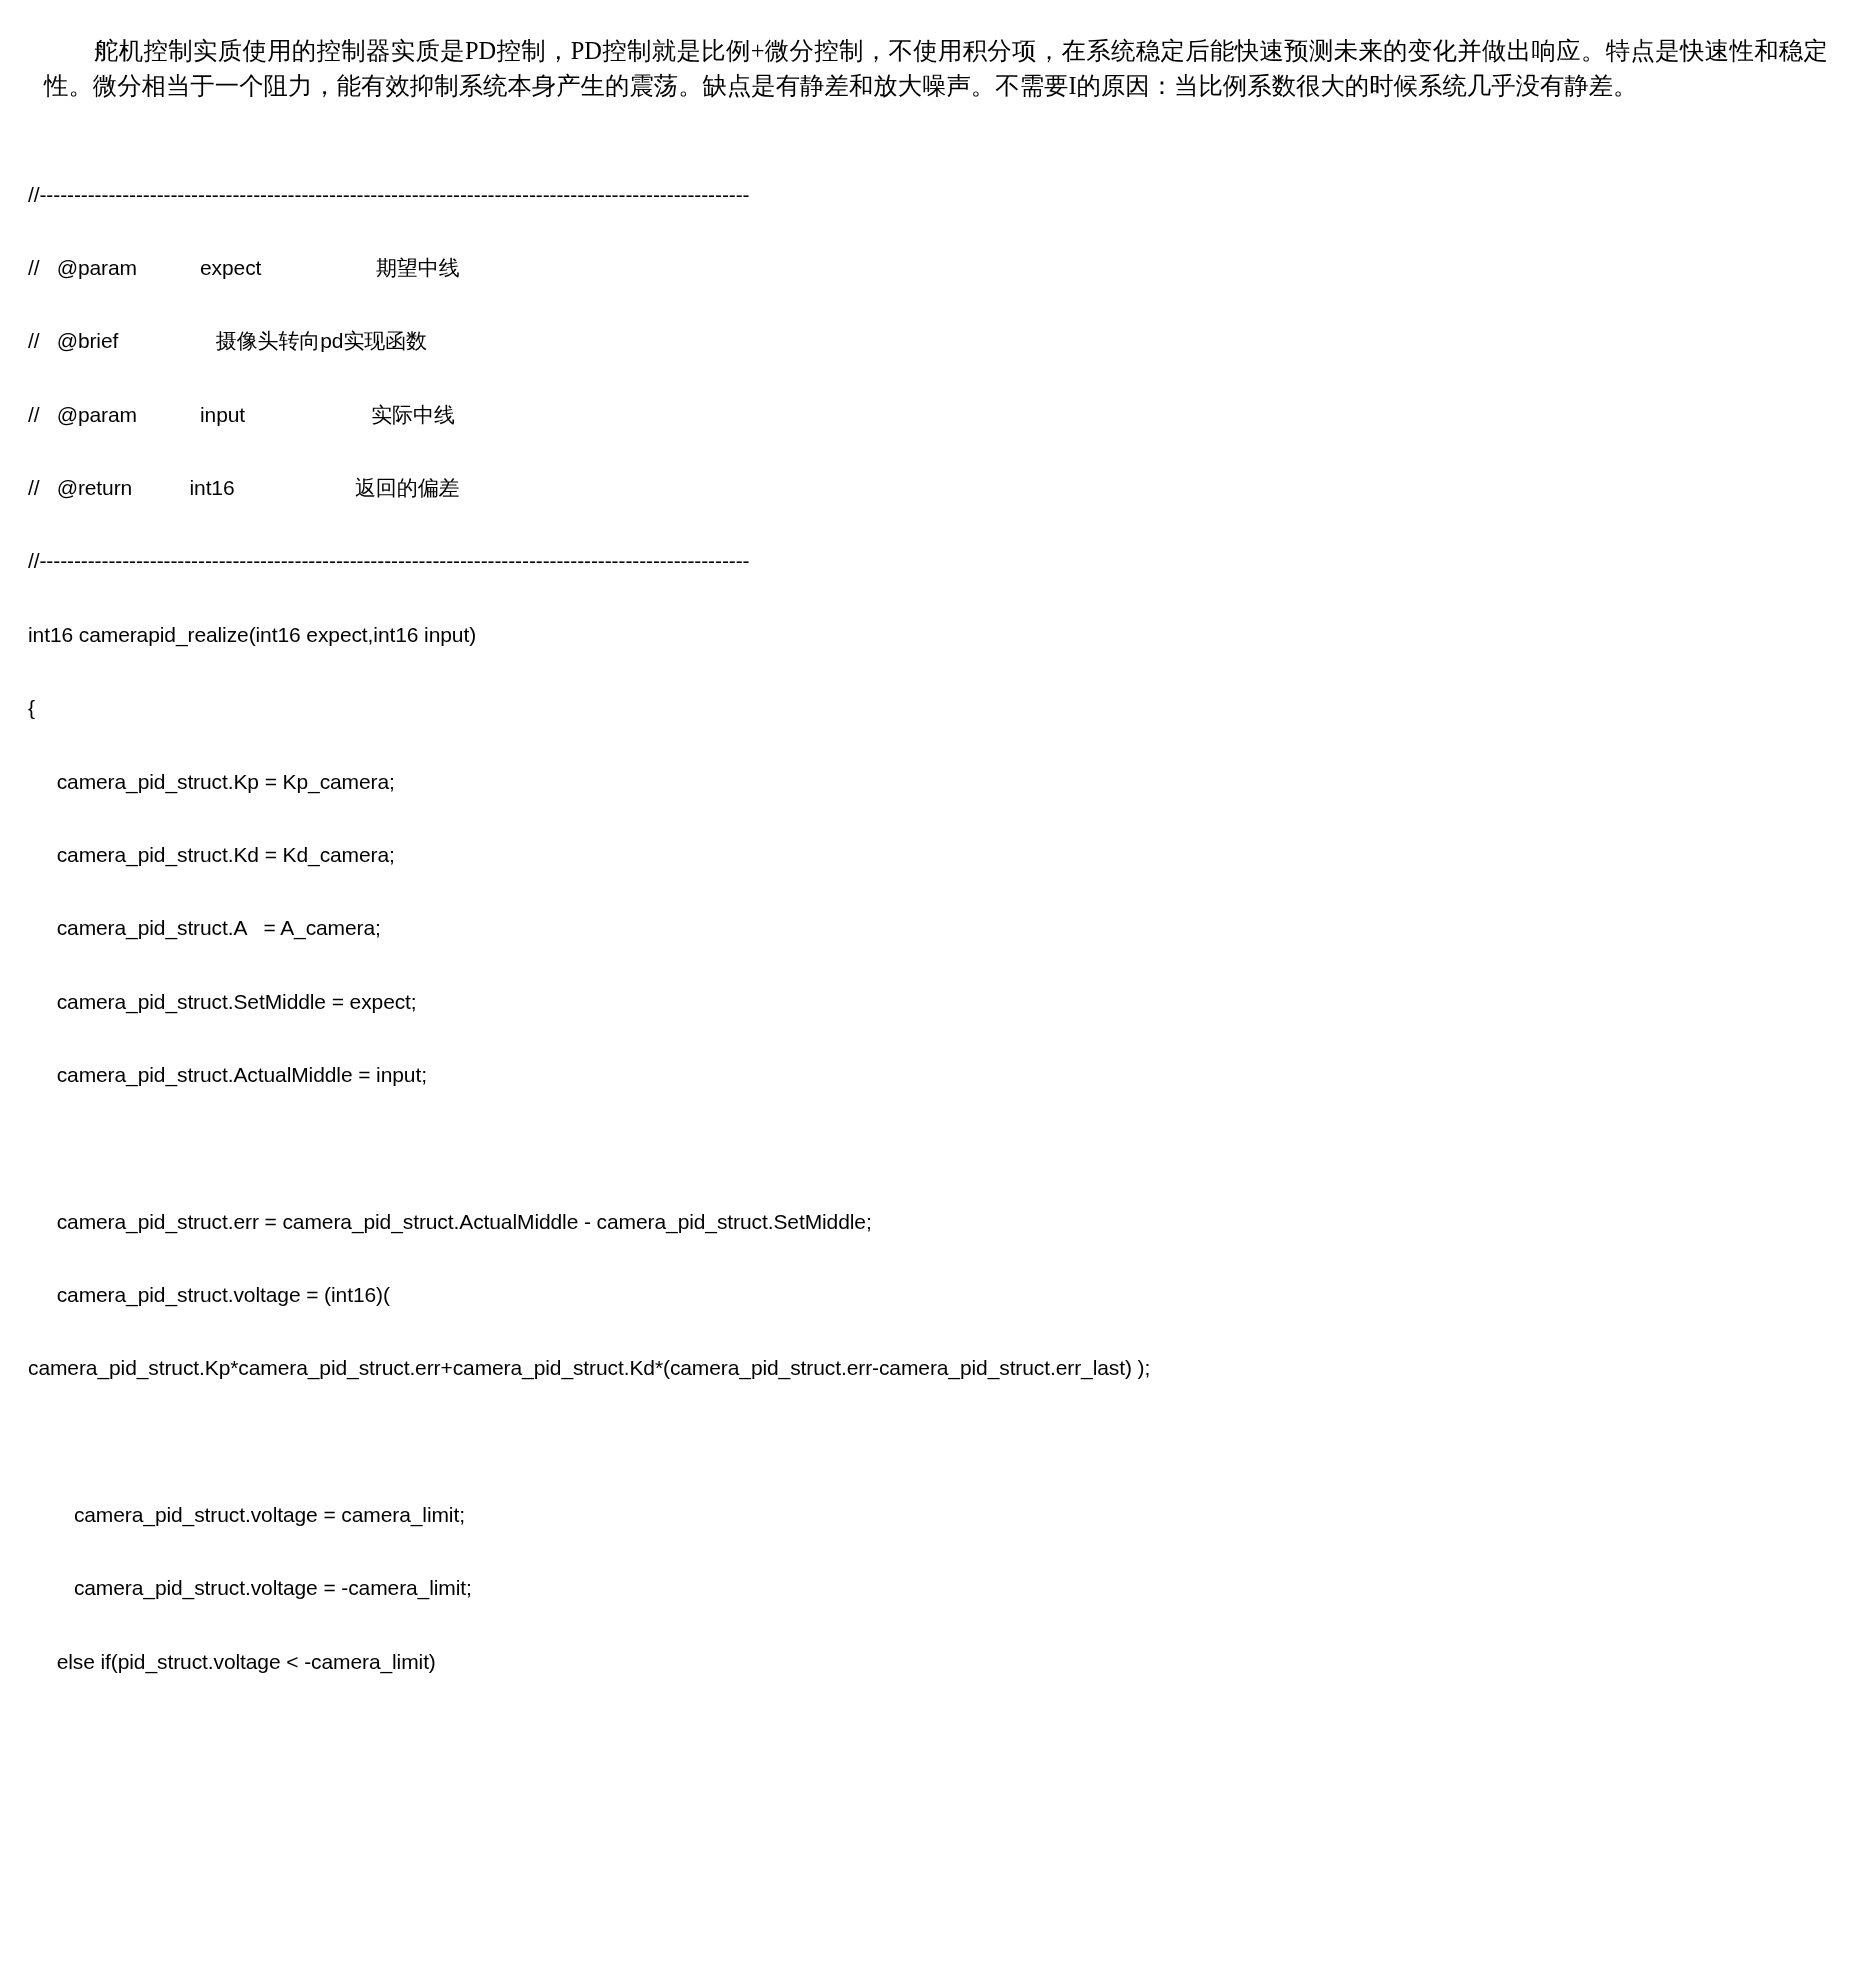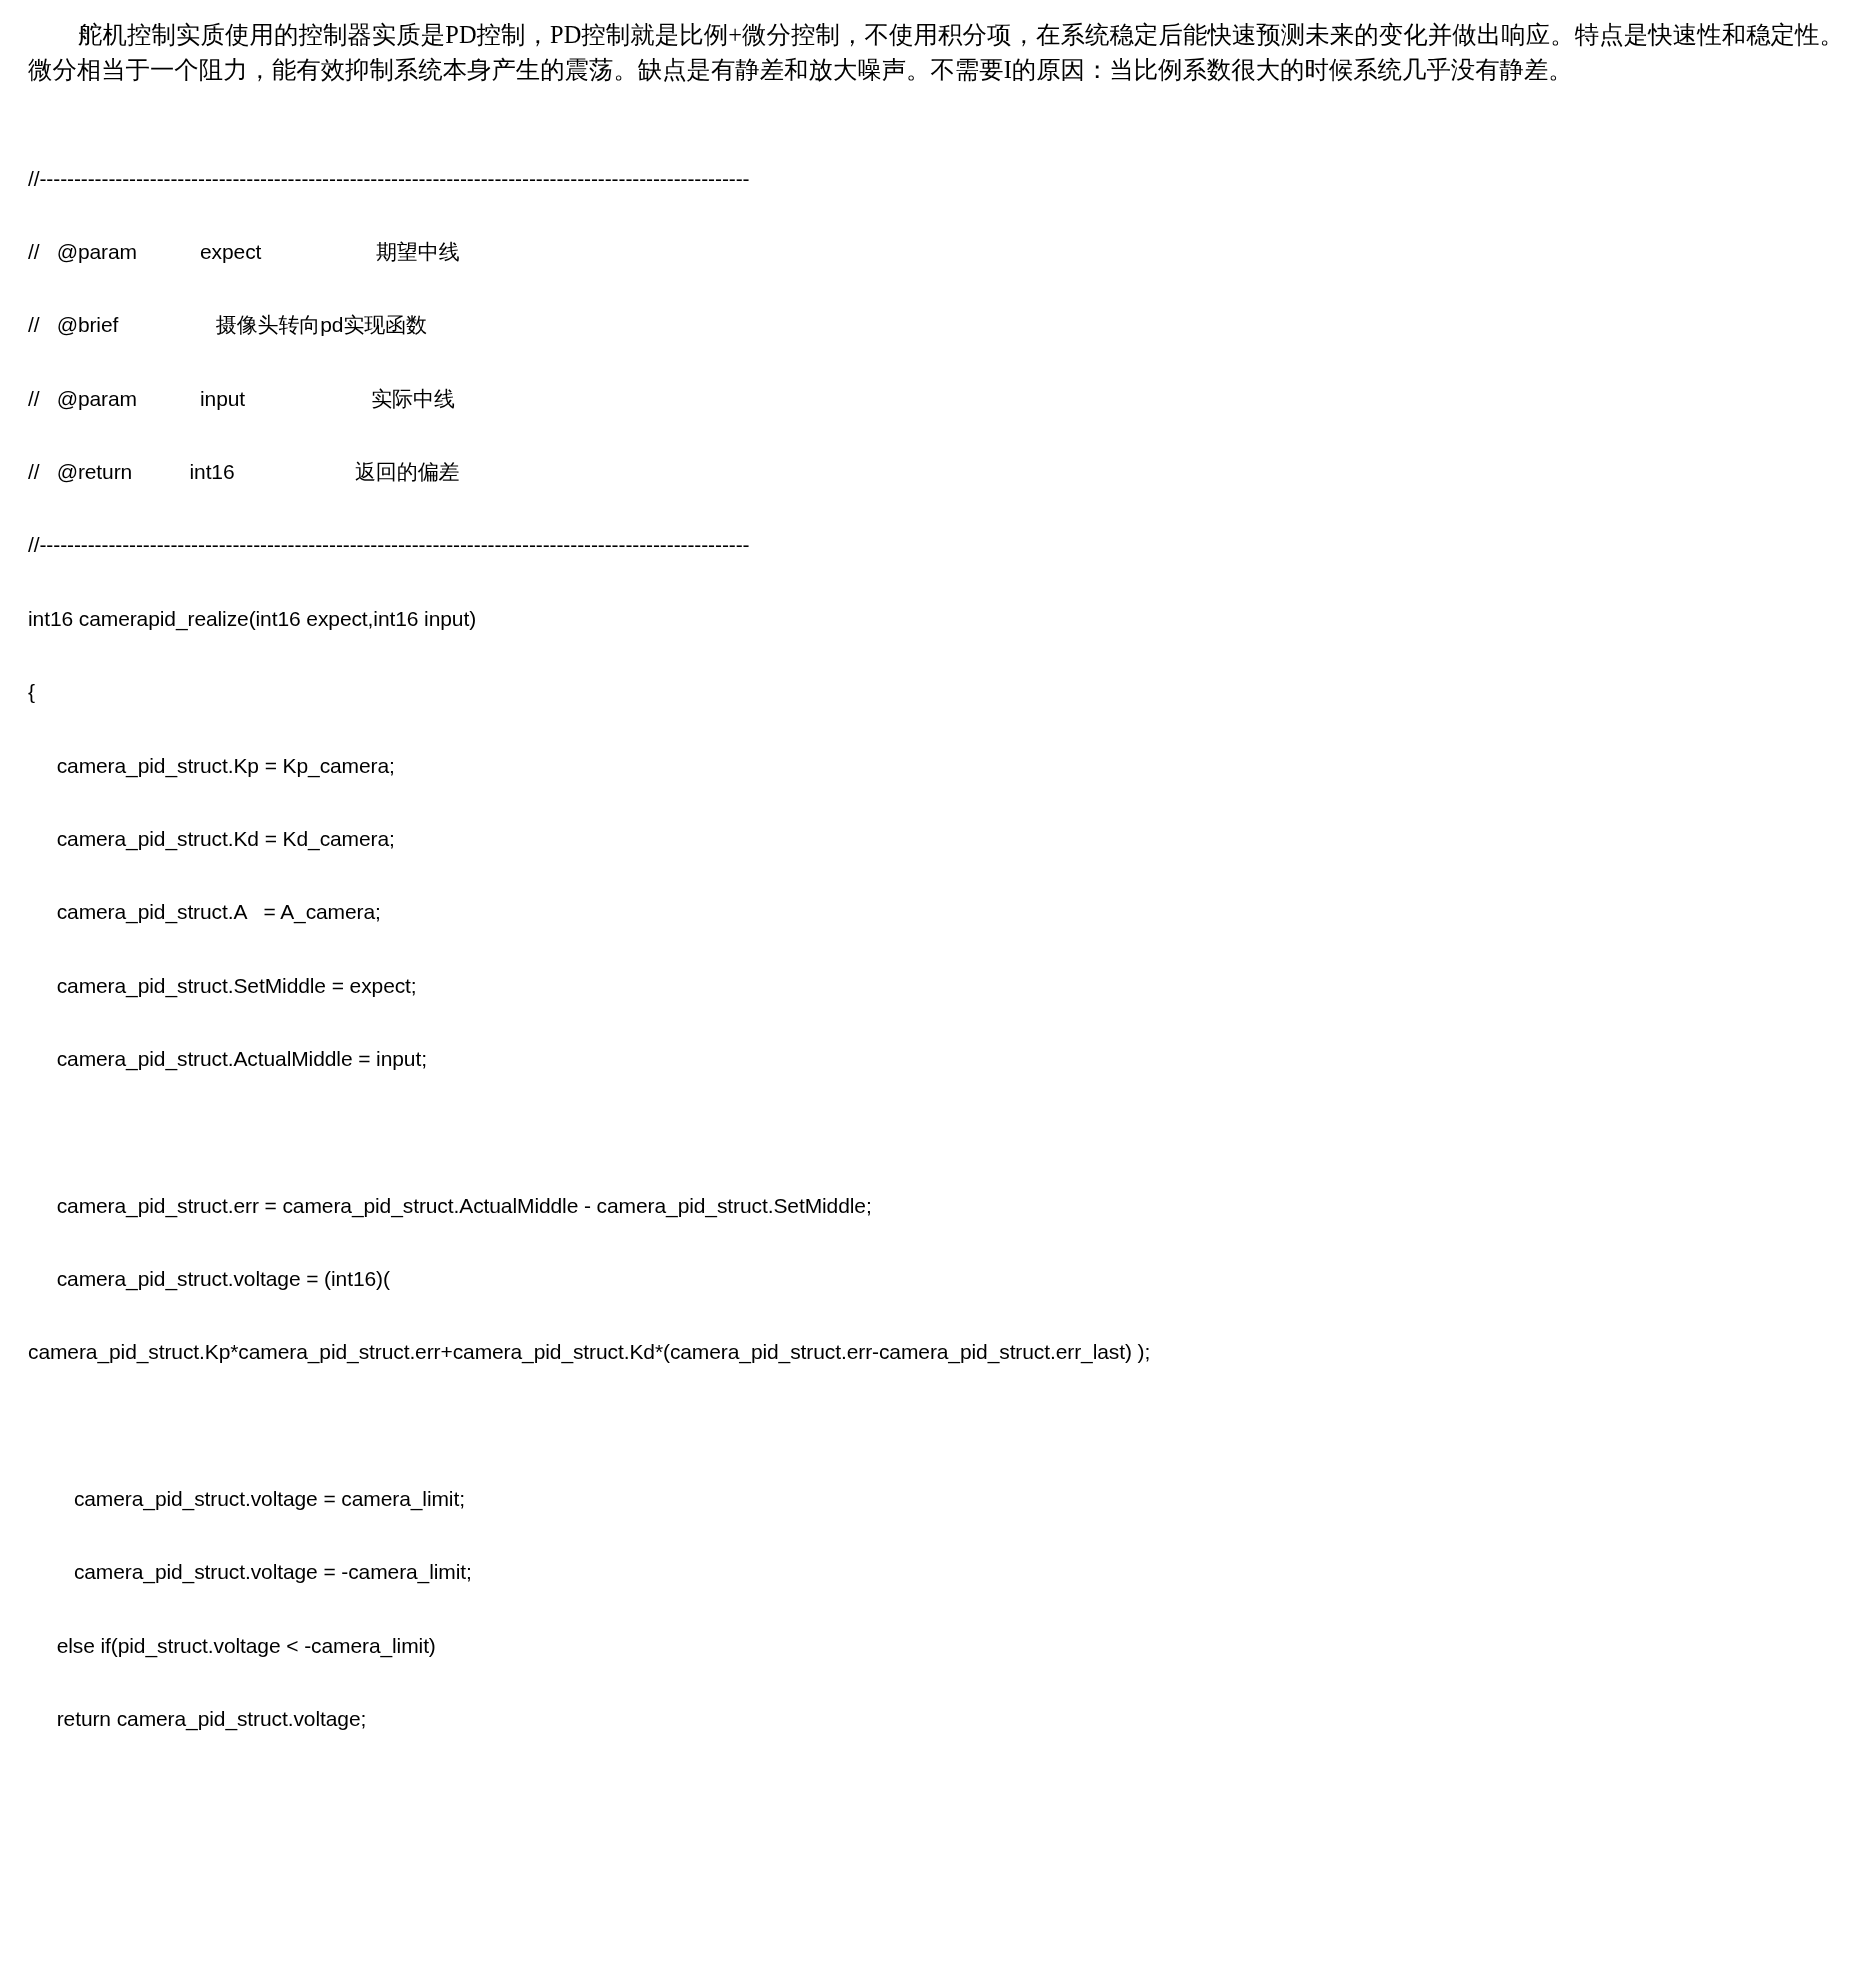--- a/index.html
+++ b/index.html
@@ -23,21 +23,21 @@
 
   
   .prose {
     font-size: 24.4px;
     line-height: 1.43;
     text-align: justify;
     text-justify: inter-ideograph;
     letter-spacing: 0px;
   }
   .prose p {
-    margin: 0;
+    margin: 16px;
   }
   .indent2 { text-indent: 50px; }
 
   
   .codeblock {
     font-family: "Liberation Sans", "DejaVu Sans", sans-serif;
     font-size: 21px;
     line-height: 1.165;
     white-space: pre;
     letter-spacing: -0.1px;
@@ -69,18 +69,17 @@
     <div class="line">     camera_pid_struct.SetMiddle = expect;</div>
     <div class="line">     camera_pid_struct.ActualMiddle = input;</div>
     <div class="blank"></div>
     <div class="line">     camera_pid_struct.err = camera_pid_struct.ActualMiddle - camera_pid_struct.SetMiddle;</div>
     <div class="line">     camera_pid_struct.voltage = (int16)(</div>
     <div class="line">camera_pid_struct.Kp*camera_pid_struct.err+camera_pid_struct.Kd*(camera_pid_struct.err-camera_pid_struct.err_last) );</div>
     <div class="blank"></div>
     <div class="line">        camera_pid_struct.voltage = camera_limit;</div>
     <div class="line">        camera_pid_struct.voltage = -camera_limit;</div>
     <div class="line">     else if(pid_struct.voltage &lt; -camera_limit)</div>
-    <div class="line">     return camera_pid_struct.voltage;</div>
     
   </div>
 
 </div>
 
 
 </body></html>

